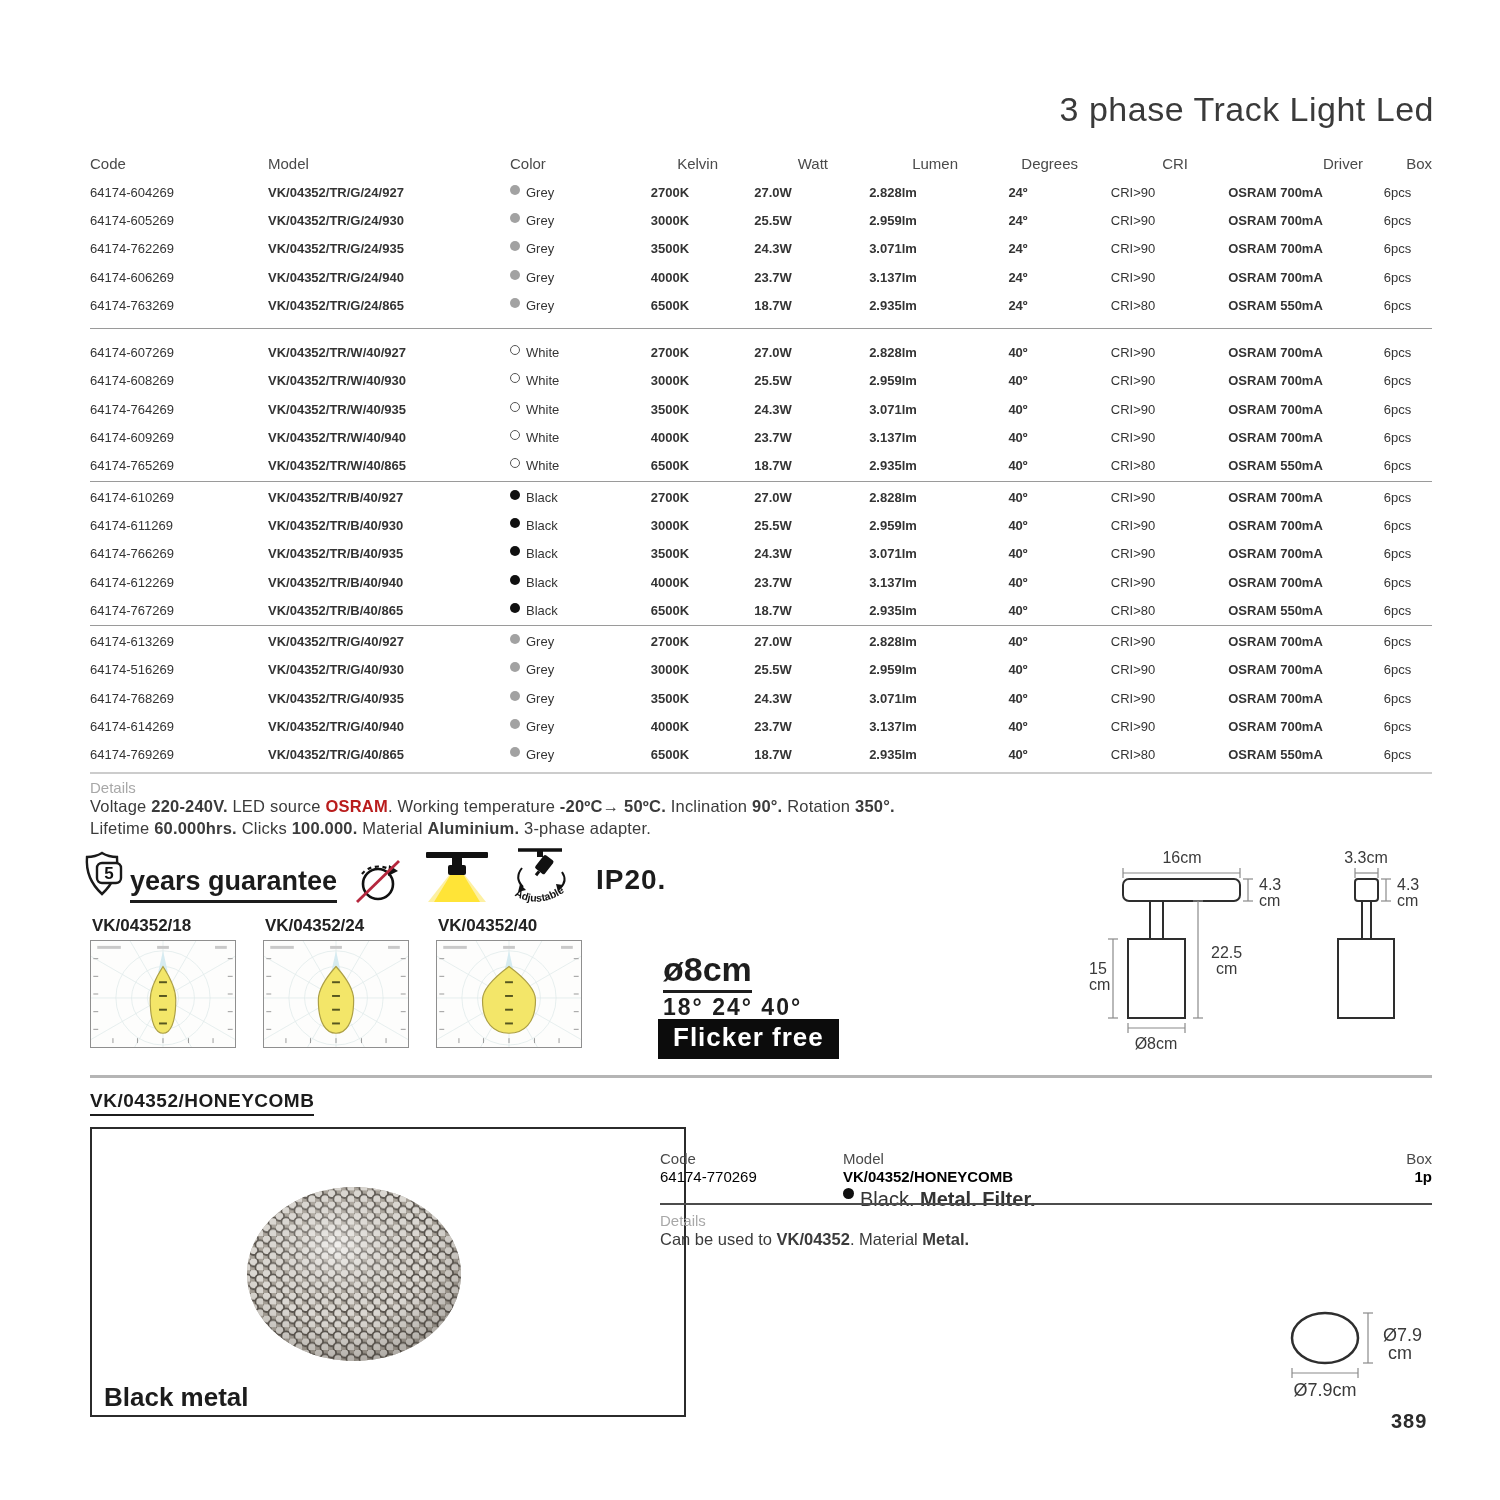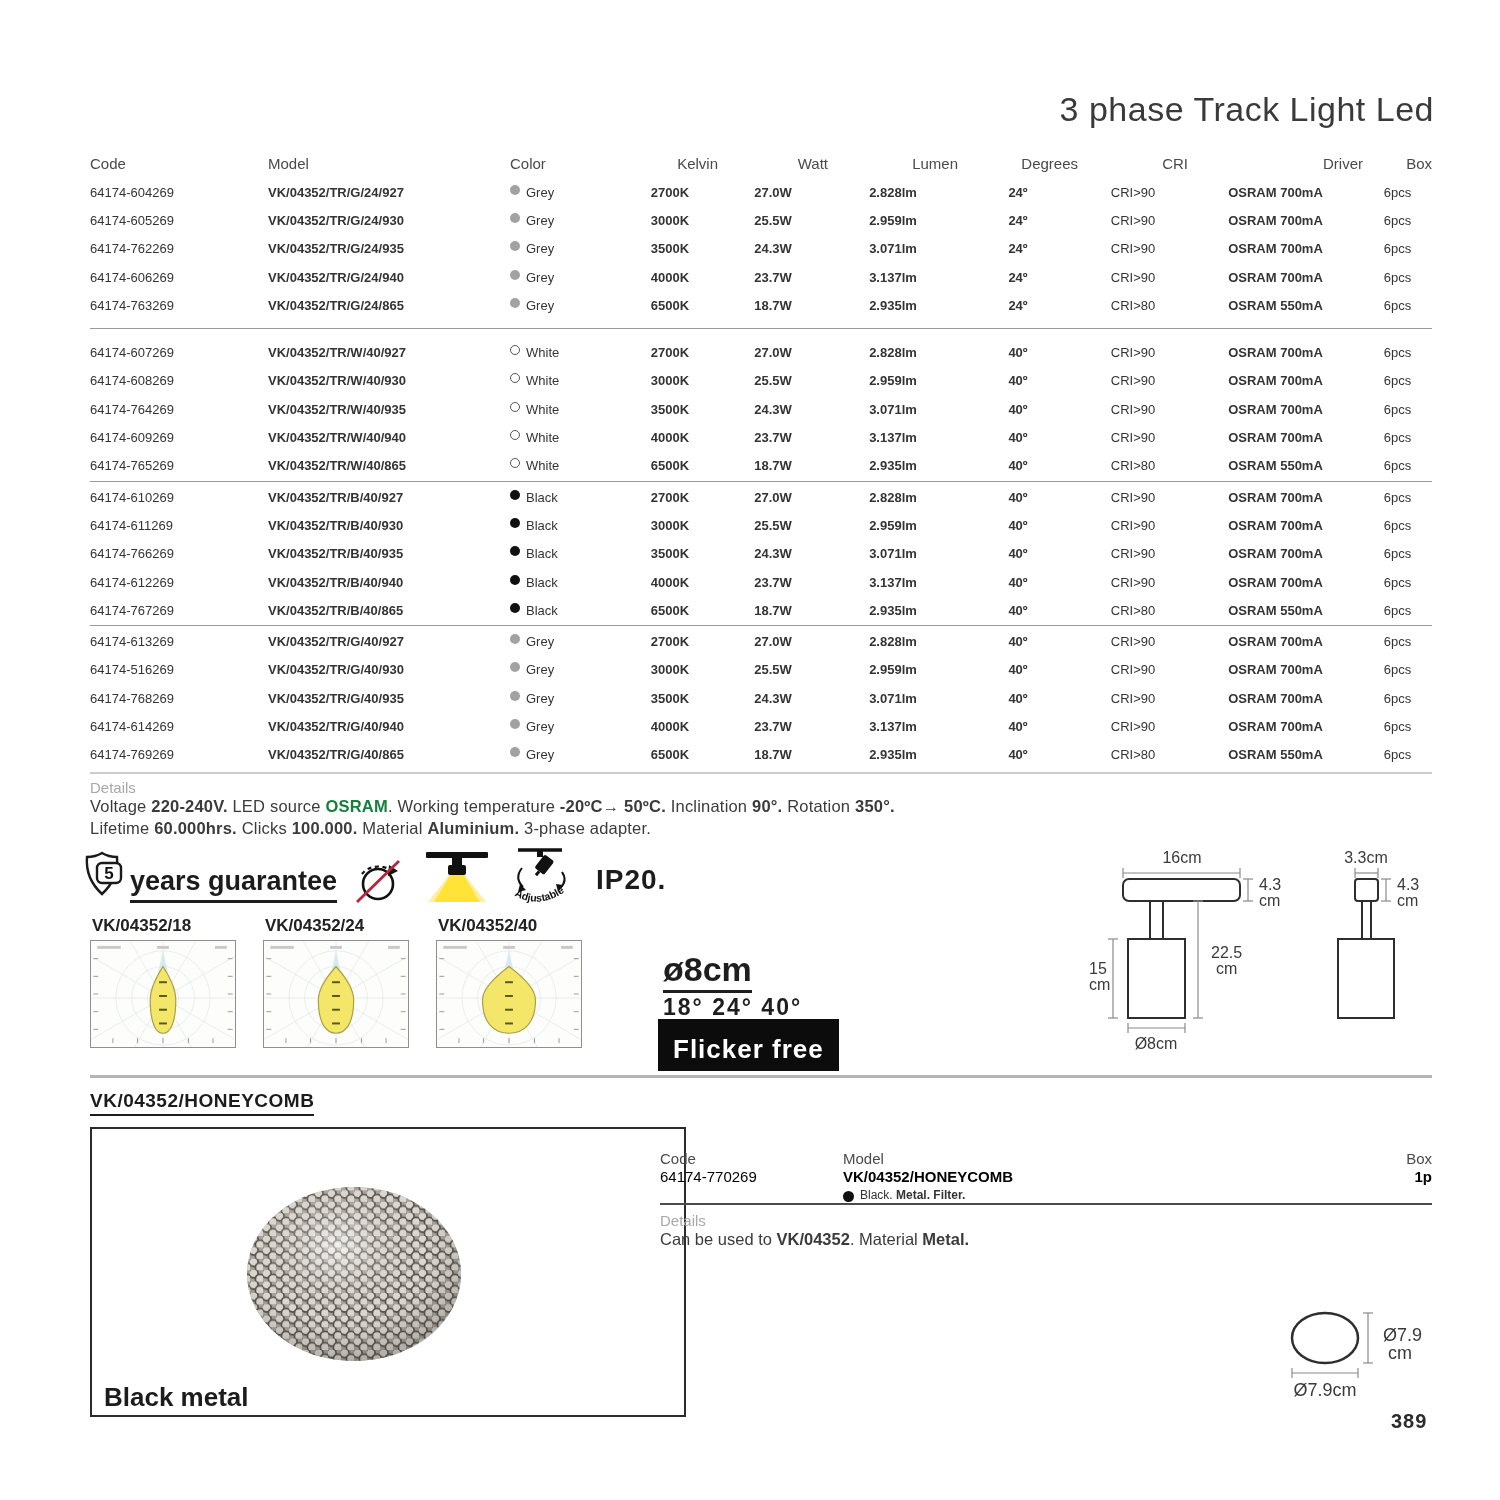--- a/index.html
+++ b/index.html
@@ -28,53 +28,53 @@
   .gsep.big{margin:9px 0}
 
   
   .rule-light{left:90px;top:772px;width:1342px;height:2px;background:#ccc}
   .grey-label{font-size:15px;color:#a8a8a8}
   .details-label{left:90px;top:779px}
   .dline{font-size:16.5px;color:#3b3b3b;letter-spacing:.2px}
   .dline1{left:90px;top:797px}
   .dline2{left:90px;top:819px}
   .b{font-weight:700}
-  .o{color:#15803d;font-weight:700}
+  .o{color:#b91c1c;font-weight:700}
 
   
   .guarantee-text{left:130px;top:866px;font-size:27px;font-weight:700;color:#1c1c1c;border-bottom:3px solid #1c1c1c;padding-bottom:3px}
   .ip-rating{left:596px;top:864px;font-size:28px;font-weight:700;color:#1c1c1c;letter-spacing:1px}
   .icon-svg{overflow:visible}
 
   
   .diag-label{top:916px;font-size:17px;font-weight:700;color:#222}
   .beam-svg{top:940px;width:146px;height:108px;border:1px solid #8f8f8f;background:#fdfdfc}
 
   
   .spec-dia{left:663px;top:950px;font-size:34px;font-weight:700;color:#1e1e1e;border-bottom:3px solid #1e1e1e;padding-bottom:1px}
   .spec-beams{left:663px;top:994px;font-size:23px;font-weight:700;color:#1e1e1e;border-bottom:2px solid #1e1e1e;letter-spacing:2px;padding-bottom:1px}
-  .flicker-badge{left:658px;top:1019px;background:#0c0c0c;color:#fff;font-size:26px;font-weight:700;padding:15px 15px 6px;letter-spacing:1px}
+  .flicker-badge{left:658px;top:1019px;background:#0c0c0c;color:#fff;font-size:26px;font-weight:700;padding:3px 15px 6px;letter-spacing:1px}
 
   
   .dim-svg text{font-size:16px;fill:#3a3a3a}
   .dim-svg .shape{fill:#fff;stroke:#2e2e2e;stroke-width:2}
   .dim-svg .ml{stroke:#8a8a8a;stroke-width:1.2}
   .circ-svg text{font-size:18px;fill:#3a3a3a}
   .circ-svg .ml{stroke:#8a8a8a;stroke-width:1.2}
 
   .rule-mid{left:90px;top:1075px;width:1342px;height:3px;background:#b5b5b5}
 
   
   .hc-title{left:90px;top:1090px;font-size:19px;font-weight:700;color:#1c1c1c;border-bottom:2.5px solid #1c1c1c;padding-bottom:2px;letter-spacing:.5px}
   .hc-box{left:90px;top:1127px;width:596px;height:290px;border:2px solid #2b2b2b;background:#fff}
   .hc-caption{left:12px;top:253px;font-size:26px;font-weight:700;color:#1c1c1c;position:absolute}
   .hc-label{font-size:15px;color:#4a4a4a}
   .hc-val{font-size:15px;color:#000000}
   .hc-model-val{font-weight:700}
-  .hc-finish{font-size:12px;color:#333;display:flex;align-items:flex-end}
+  .hc-finish{font-size:20px;color:#333;display:flex;align-items:flex-start}
   .hc-finish .dot{width:11px;height:11px}
   .hc-rule{left:660px;top:1203px;width:772px;height:2px;background:#4c4c4c}
   .hc-details-text{left:660px;top:1230px;font-size:16.5px;color:#3b3b3b}
   .r-align{text-align:right}
 
   .page-number{left:1391px;top:1410px;font-size:20px;font-weight:700;color:#2c2c2c;letter-spacing:1px}
 </style>
 </head>
 <body>
 

